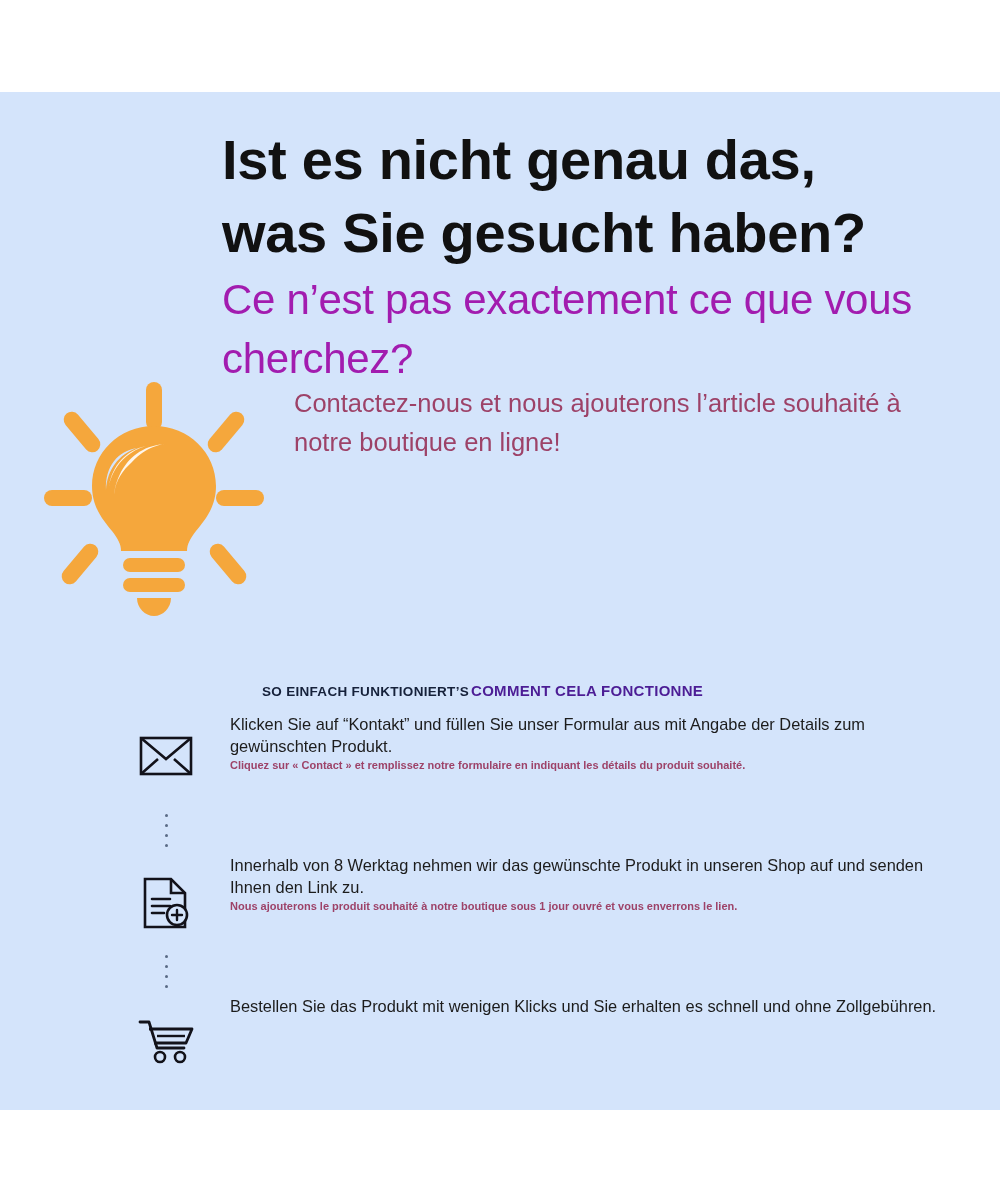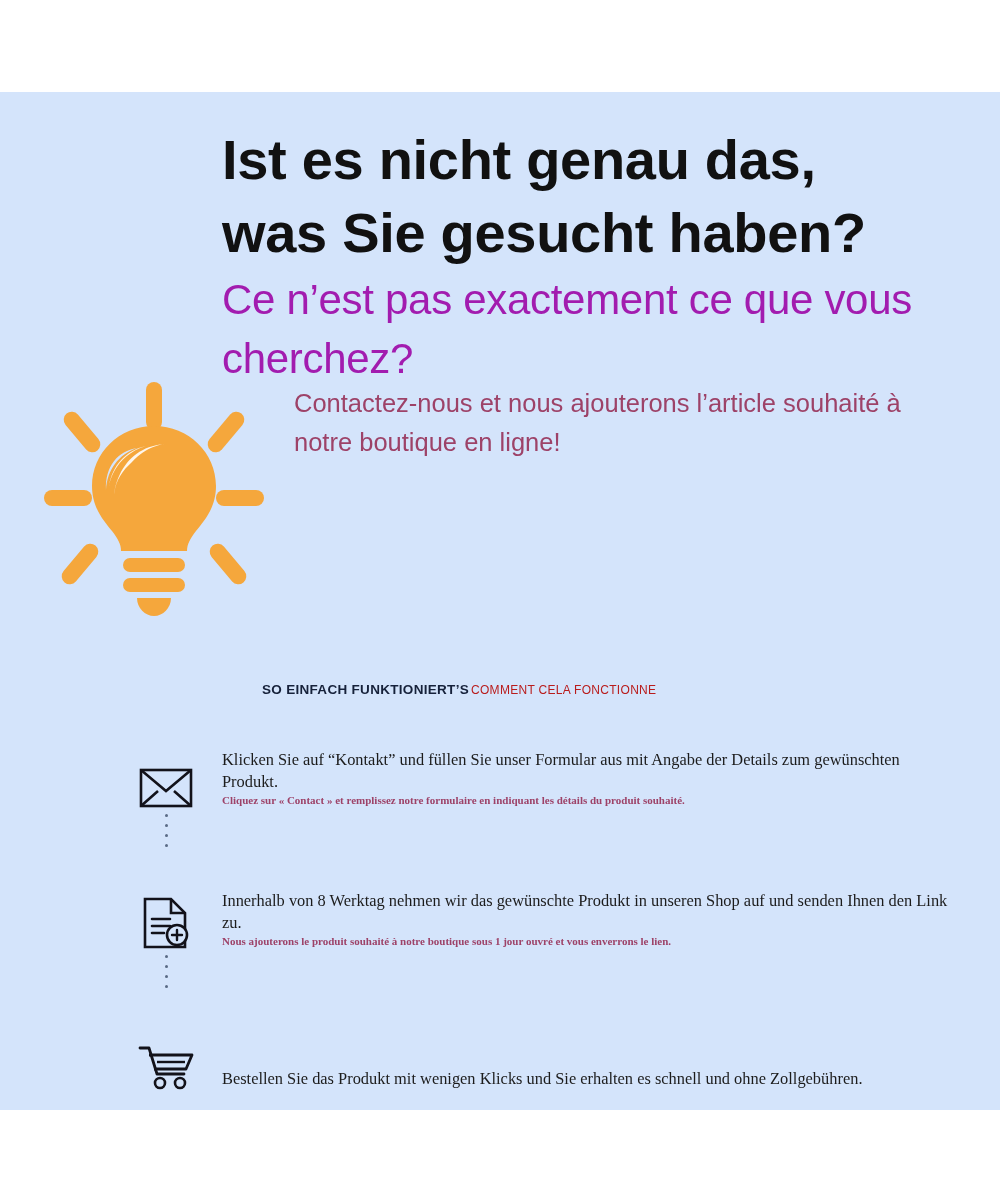--- a/index.html
+++ b/index.html
@@ -84,39 +84,38 @@
     gap: 2px;
     margin-left: 48px;
   }
   .howto-title .de {
     font-size: 13.5px;
     font-weight: 700;
     color: #16213a;
     letter-spacing: 0.3px;
   }
   .howto-title .fr {
-    font-size: 12px;
-    font-weight: 400;
-    color: #b91c1c;
+    font-size: 15px;
+    font-weight: 700;
+    color: #4c1d95;
     letter-spacing: 0.3px;
   }
 
   .steps {
     position: absolute;
     left: 118px;
     top: 620px;
     width: 830px;
   }
   .step {
     position: relative;
     display: flex;
-    align-items: flex-end;
-    gap: 8px;
+    align-items: flex-start;
+    gap: 16px;
     min-height: 96px;
-    font-family: Liberation Serif, serif;
   }
   .step-icon {
     width: 96px;
     flex: 0 0 96px;
     display: flex;
     justify-content: center;
     padding-top: 24px;
   }
   .step-body {
     flex: 1;

